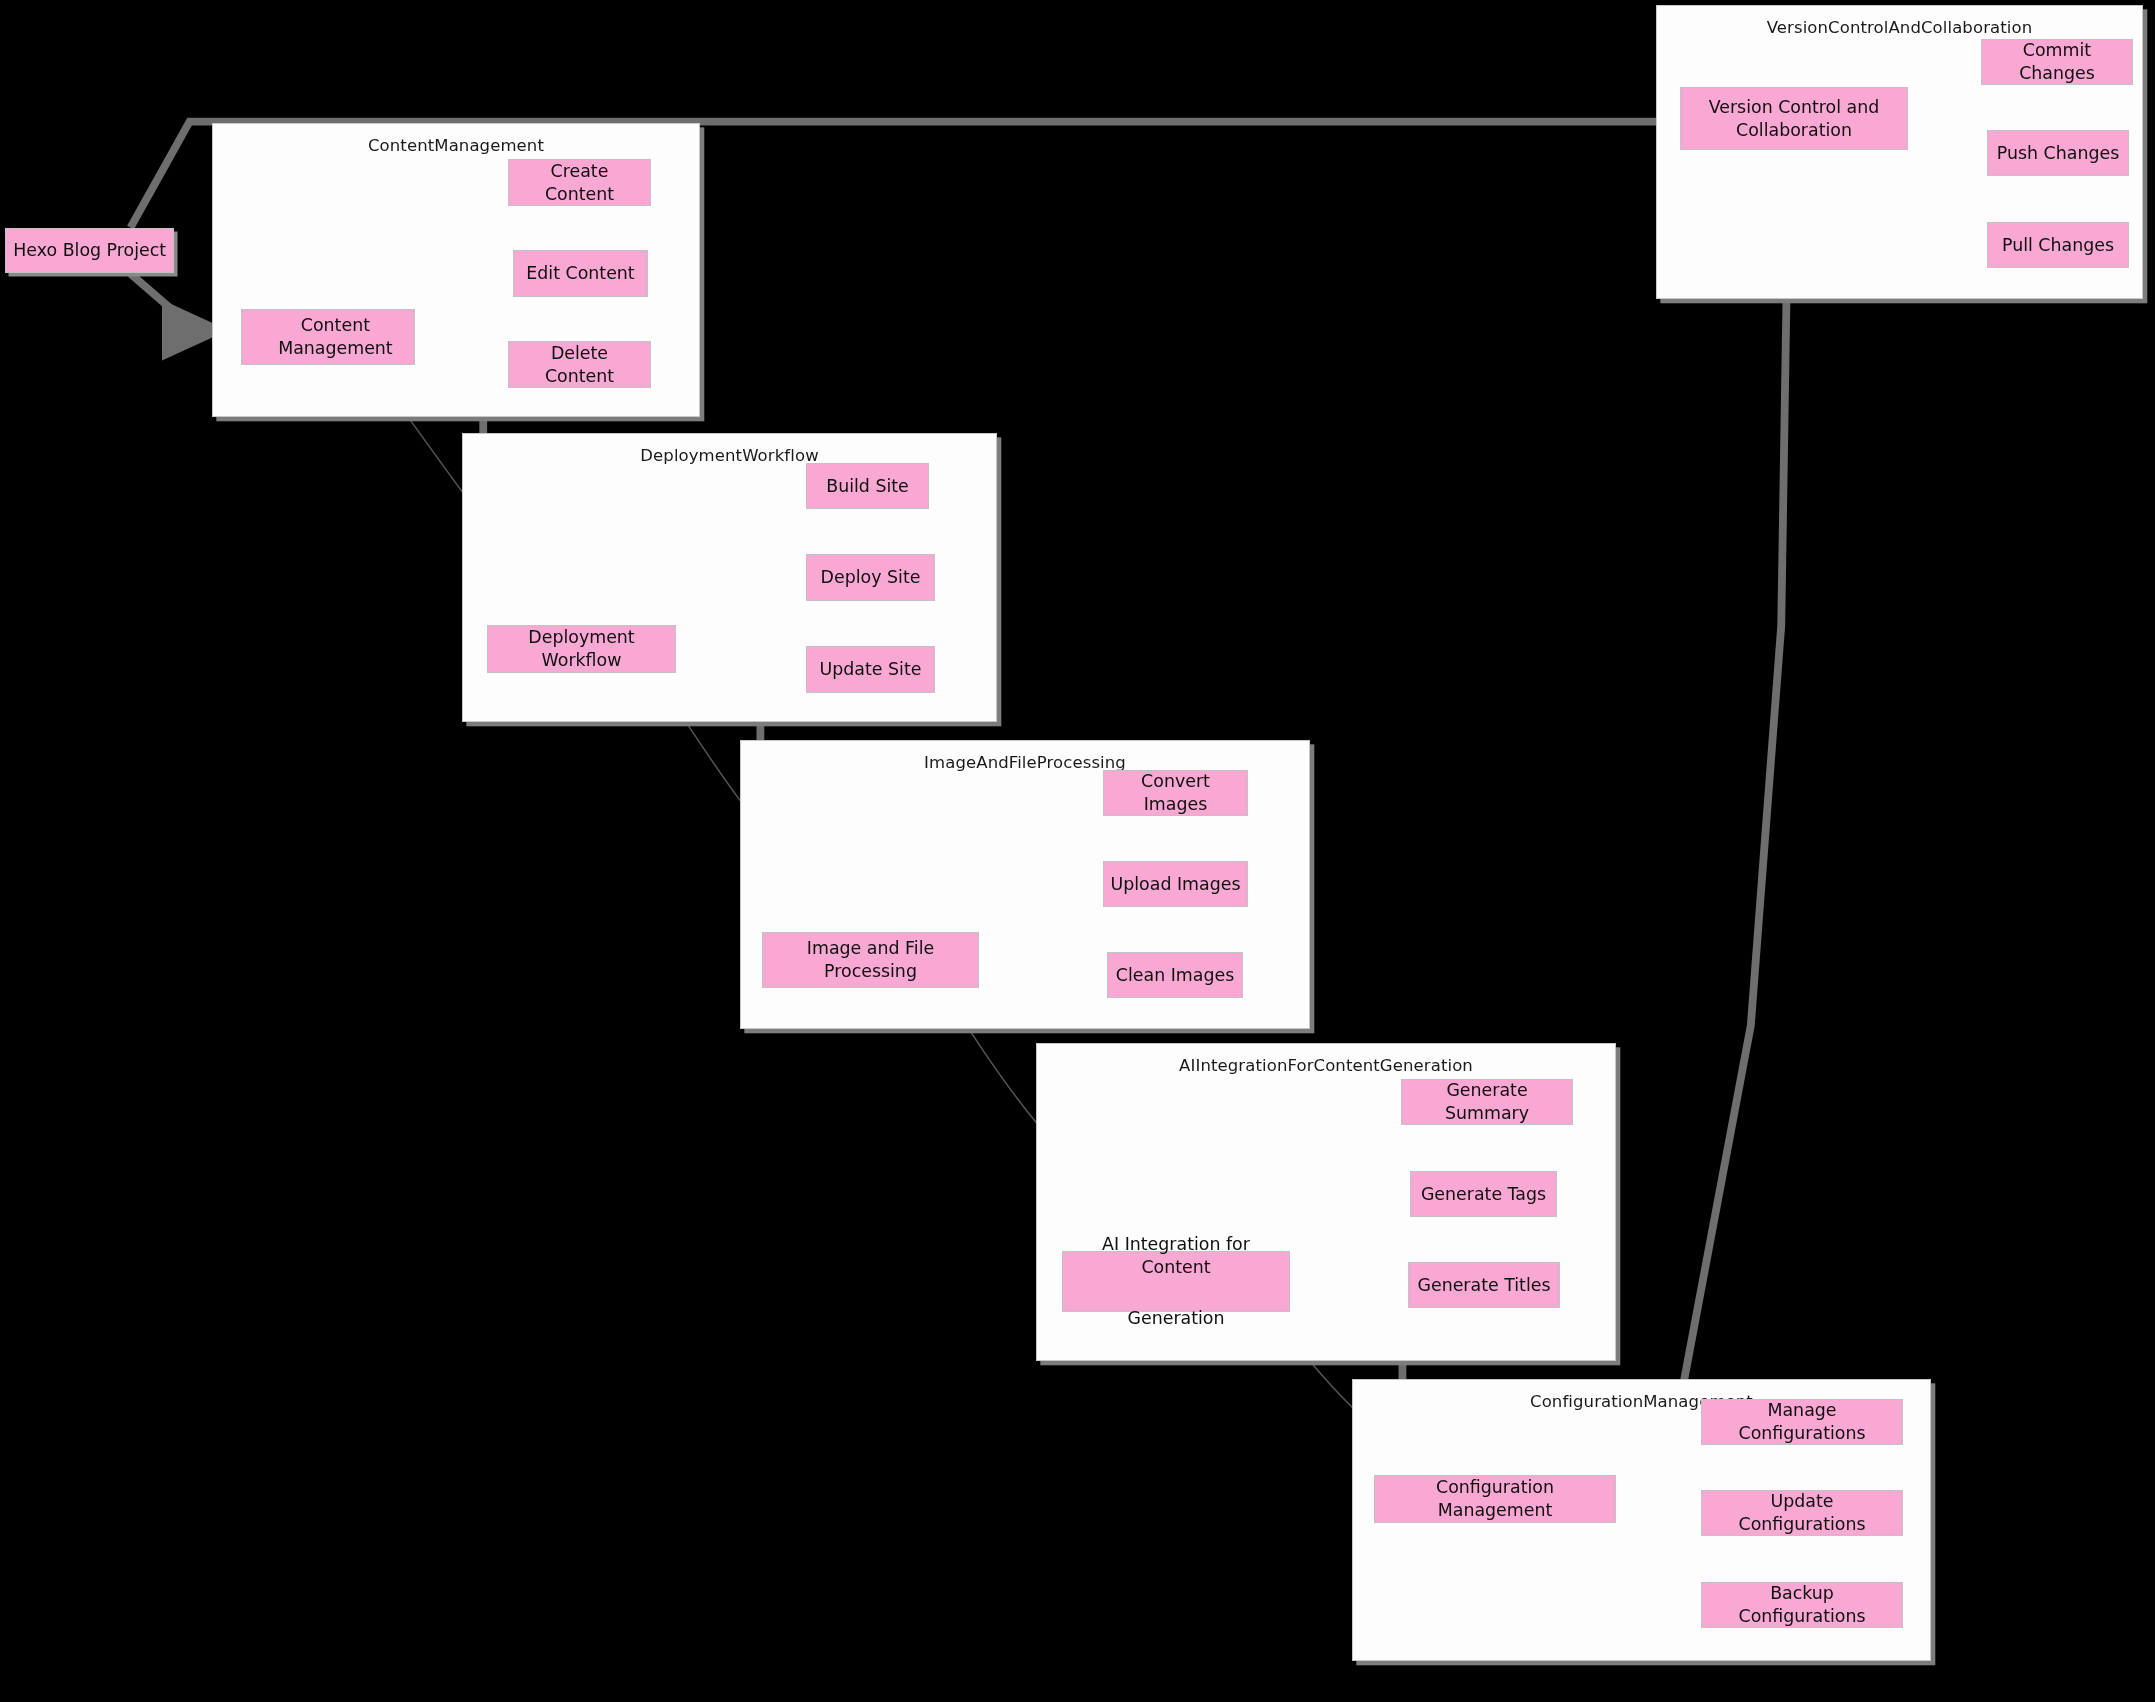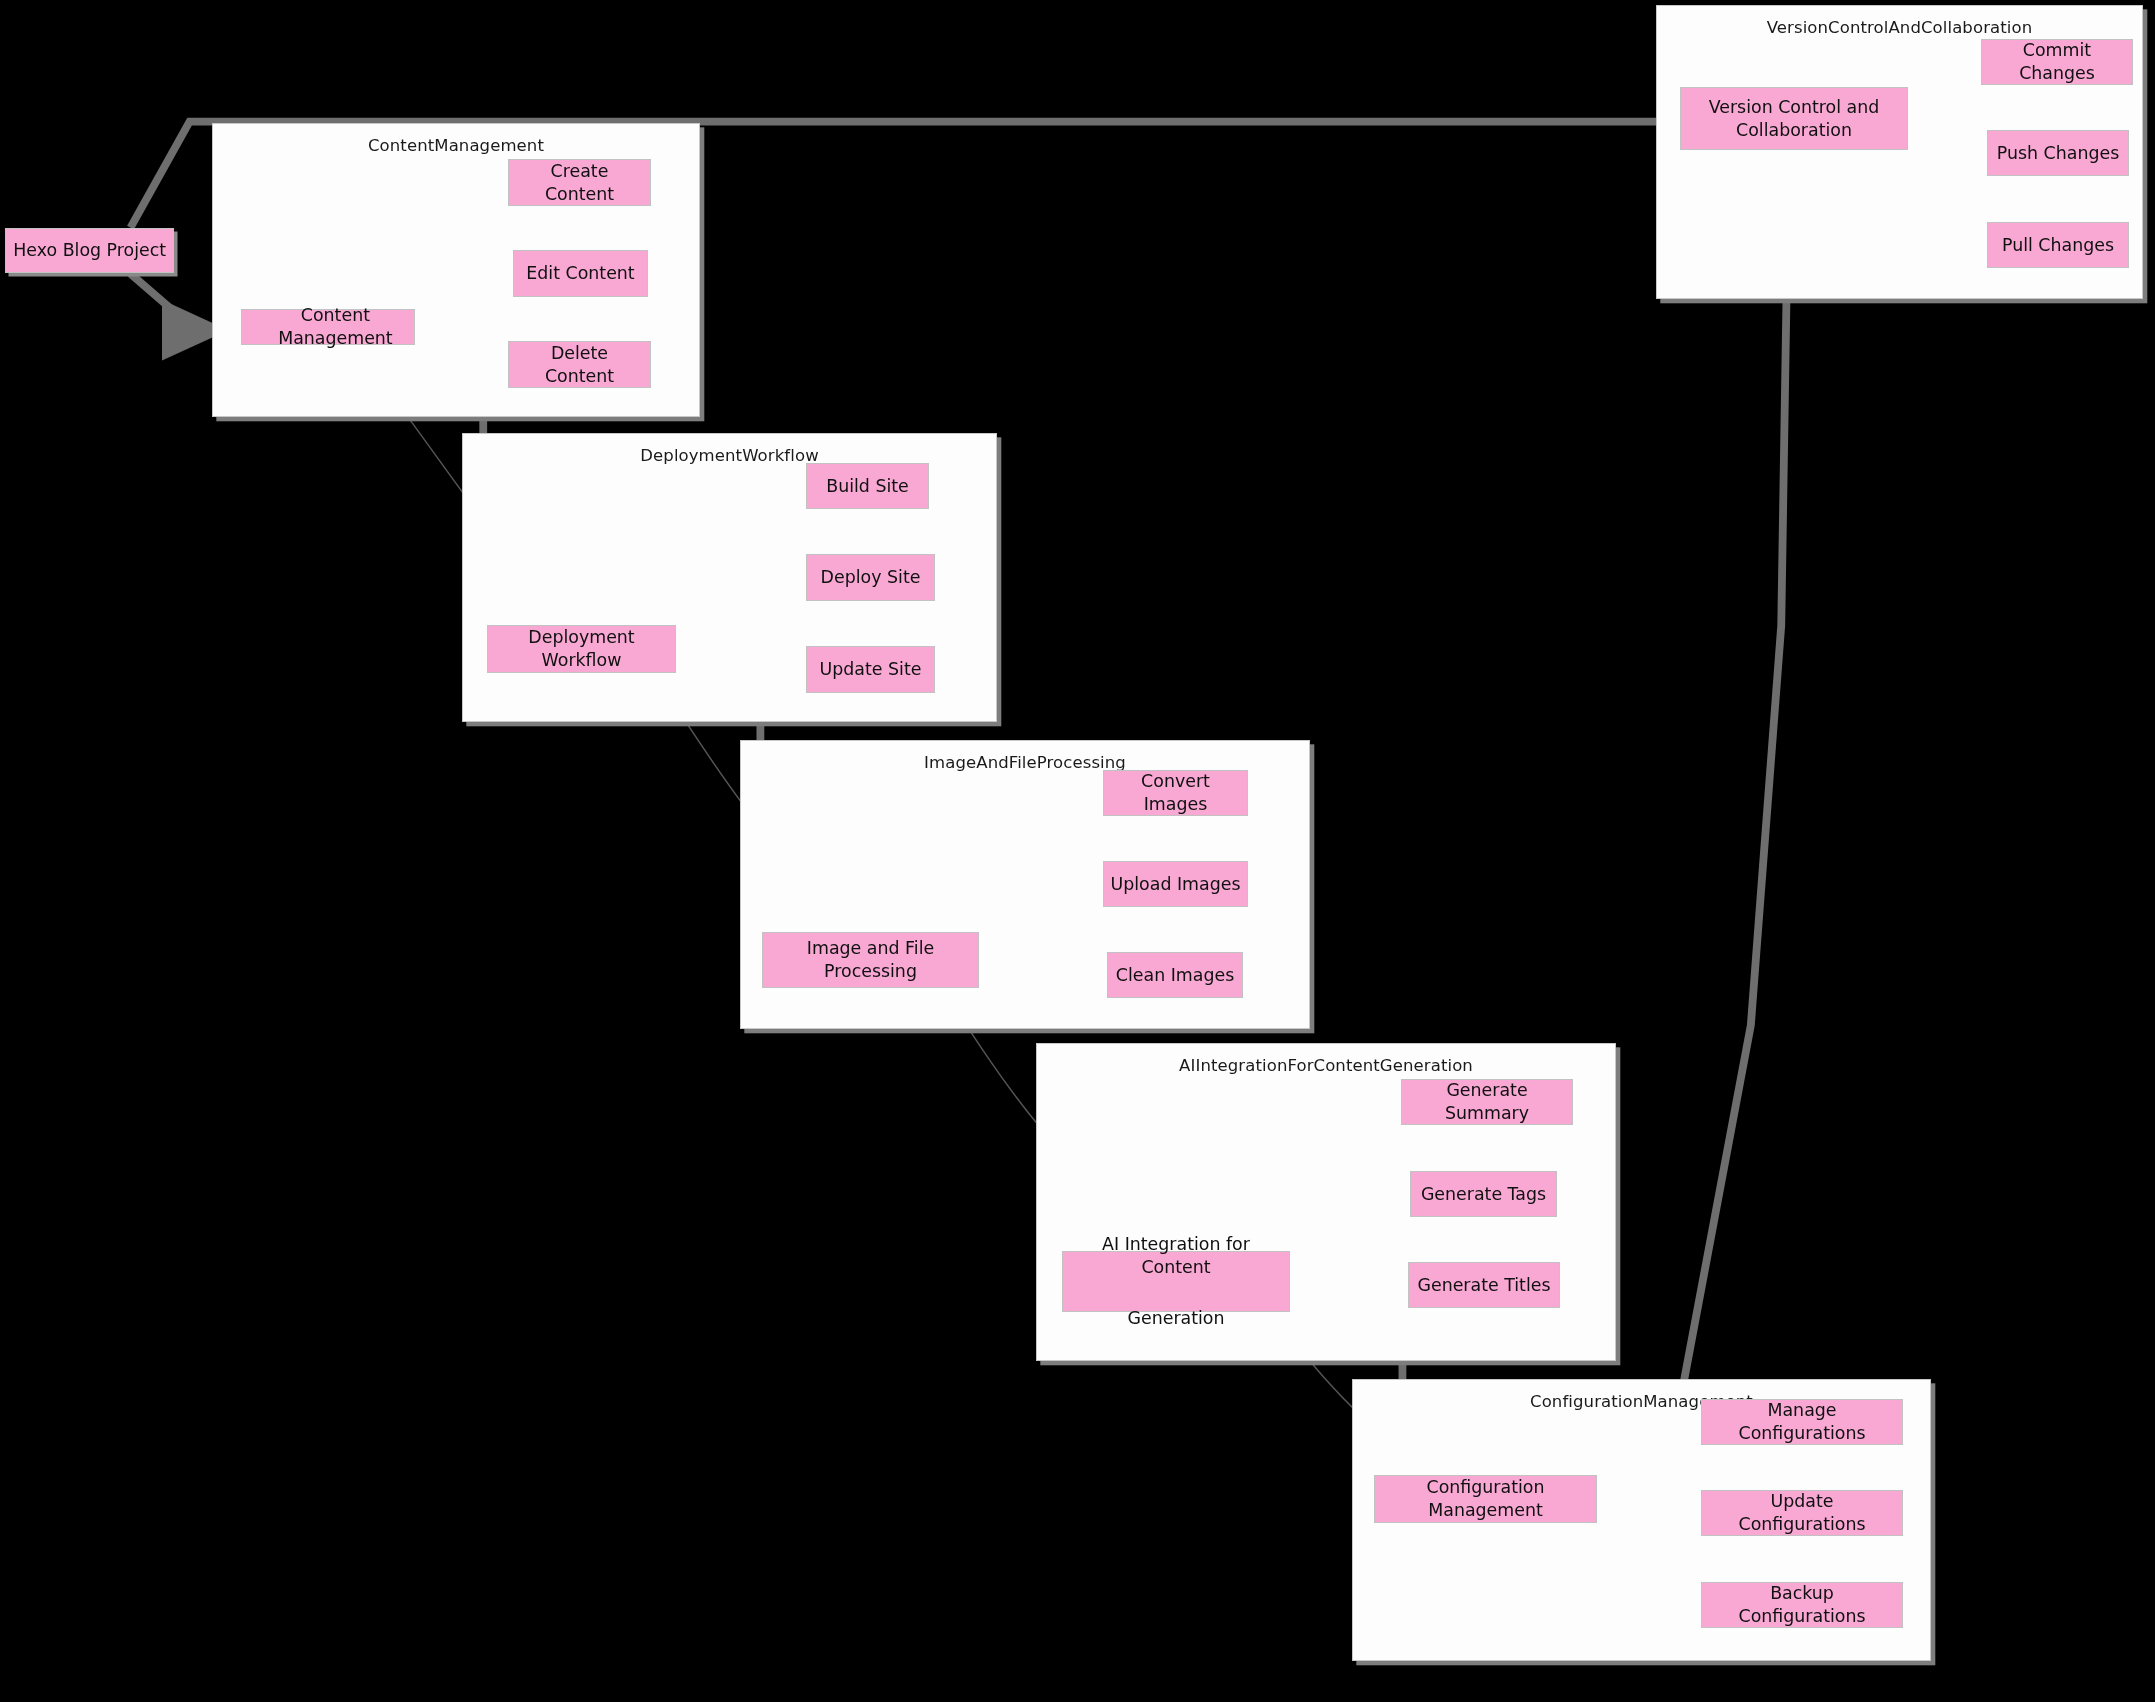--- a/index.html
+++ b/index.html
@@ -97,21 +97,21 @@
     </g>
   </svg>
 
   <div class="node shadow" style="left:5.2px;top:228px;width:169px;height:45px;">
     <span>Hexo Blog Project</span>
   </div>
 
   <div class="cluster" style="left:212px;top:123px;width:488px;height:294px;">
     <div class="cluster-label">ContentManagement</div>
   </div>
-  <div class="node" style="left:241px;top:309px;width:174px;height:36px;padding-left:20px;">
+  <div class="node" style="left:241px;top:309px;width:174px;height:56px;padding-left:20px;">
     <span>Content Management</span>
   </div>
   <div class="node" style="left:508px;top:159px;width:143px;height:47px;">
     <span>Create Content</span>
   </div>
   <div class="node" style="left:513px;top:250px;width:135px;height:47px;">
     <span>Edit Content</span>
   </div>
   <div class="node" style="left:508px;top:341px;width:143px;height:47px;">
     <span>Delete Content</span>
@@ -162,21 +162,21 @@
   <div class="node" style="left:1410px;top:1171px;width:147px;height:46px;">
     <span>Generate Tags</span>
   </div>
   <div class="node" style="left:1408px;top:1262px;width:152px;height:46px;">
     <span>Generate Titles</span>
   </div>
 
   <div class="cluster" style="left:1352px;top:1379px;width:579px;height:282px;">
     <div class="cluster-label">ConfigurationManagement</div>
   </div>
-  <div class="node" style="left:1374px;top:1475px;width:223px;height:48px;align-items:center;">
+  <div class="node" style="left:1374px;top:1475px;width:242px;height:48px;align-items:center;">
     <span>Configuration Management</span>
   </div>
   <div class="node" style="left:1701px;top:1399px;width:202px;height:46px;">
     <span>Manage Configurations</span>
   </div>
   <div class="node" style="left:1701px;top:1490px;width:202px;height:46px;">
     <span>Update Configurations</span>
   </div>
   <div class="node" style="left:1701px;top:1582px;width:202px;height:46px;">
     <span>Backup Configurations</span>

